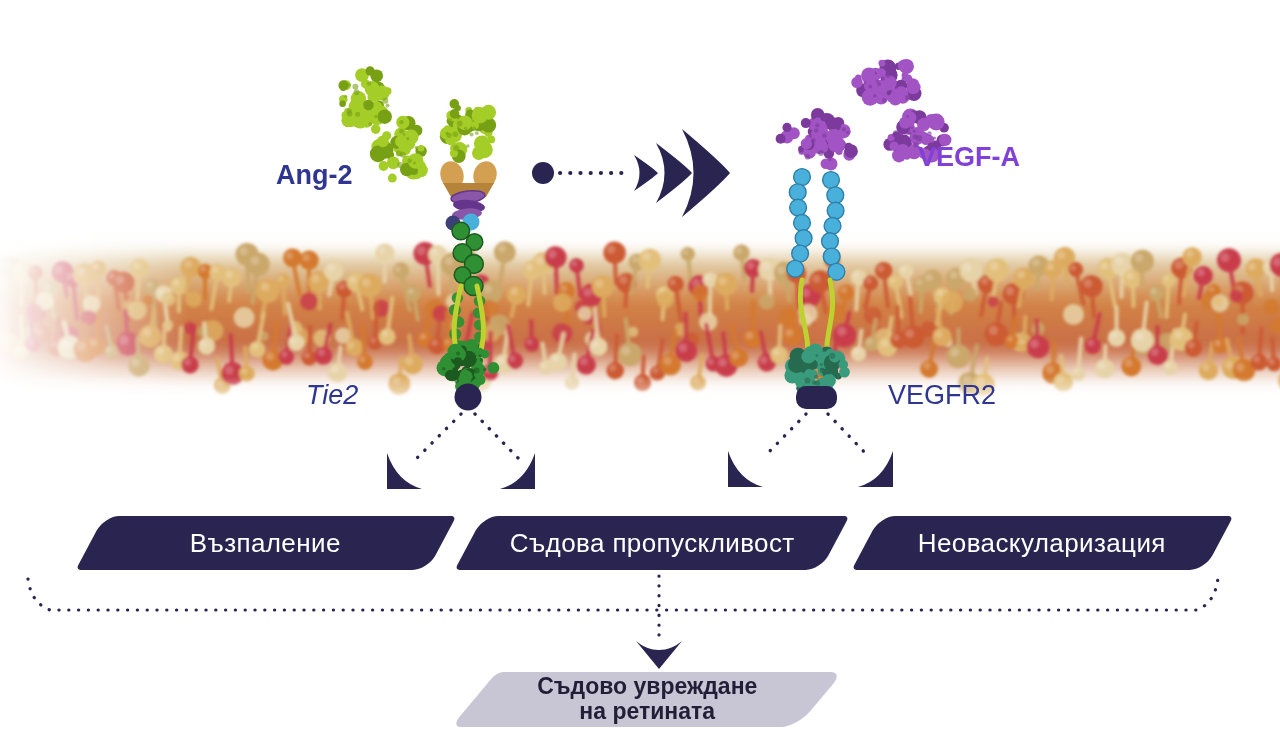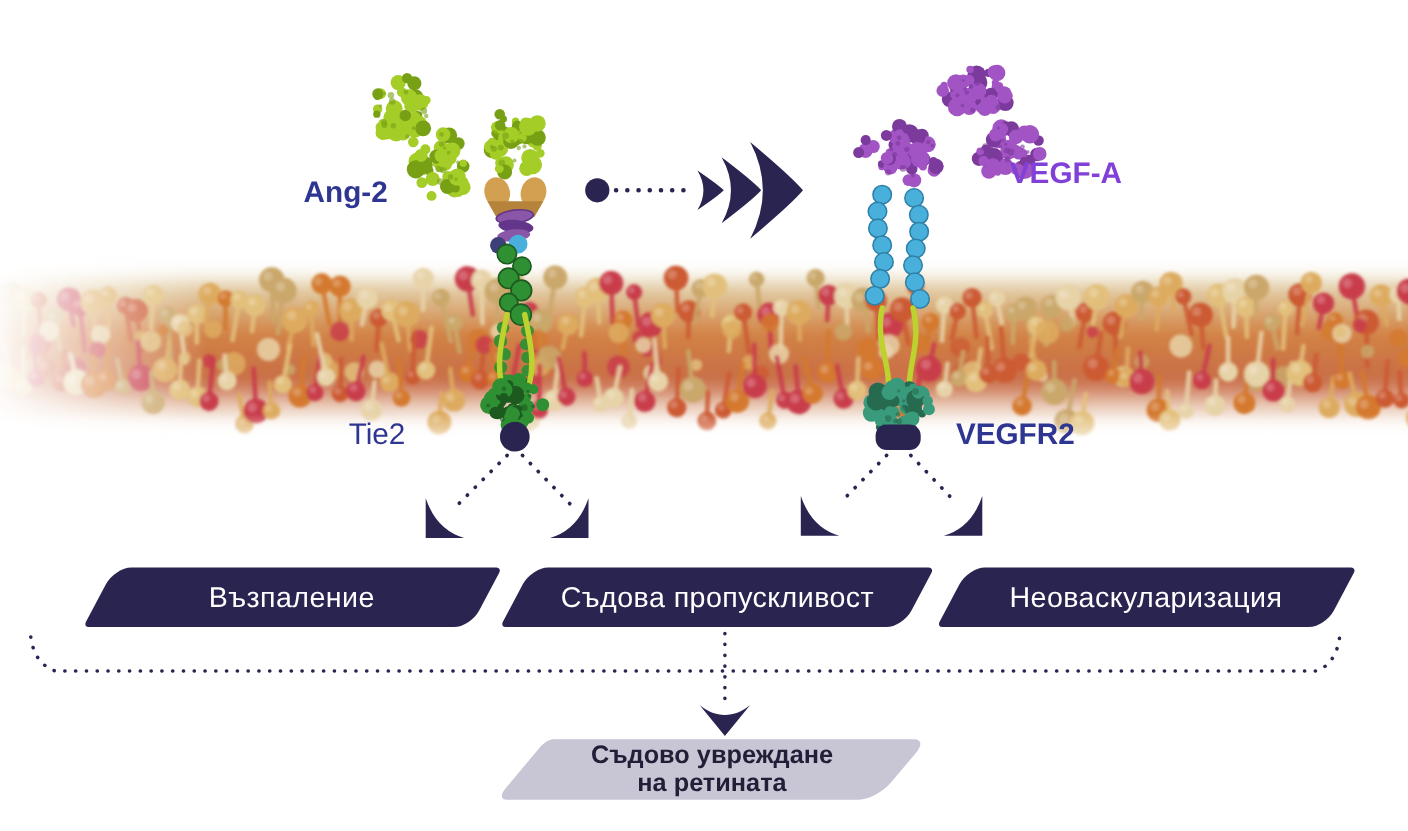--- a/index.html
+++ b/index.html
@@ -1650,22 +1650,22 @@
 
     <g>
       <path d="M28,579 Q31,603 50,610 L1197,610 Q1215,603 1218,578" stroke="var(--navy)" stroke-width="3.2" stroke-dasharray="0.2 9.6" stroke-linecap="round" fill="none"></path>
       <path d="M659,576 L659,637" stroke="var(--navy)" stroke-width="3.2" stroke-dasharray="0.2 9.6" stroke-linecap="round" fill="none"></path>
       <path d="M636,641 C650,653 668,653 682,641 L659,669 Z" fill="var(--navy)"></path>
     </g>
   </svg>
 
   <div class="mol-label lbl-bold lbl-blue" style="left:276px;top:162px;">Ang-2</div>
   <div class="mol-label lbl-purple" style="left:918px;top:144px;">VEGF-A</div>
-  <div class="mol-label lbl-blue" style="left:317px;top:382px;">Tie2</div>
-  <div class="mol-label lbl-blue" style="left:869px;top:382px;font-weight:bold;">VEGFR2</div>
+  <div class="mol-label lbl-blue" style="left:306px;top:382px;font-style:italic;">Tie2</div>
+  <div class="mol-label lbl-blue" style="left:888px;top:382px;">VEGFR2</div>
 
   <div class="banner" style="left:90px;width:352px;">
     <span>Възпаление</span>
   </div>
   <div class="banner" style="left:469px;width:366px;">
     <span>Съдова пропускливост</span>
   </div>
   <div class="banner" style="left:866px;width:353px;">
     <span>Неоваскуларизация</span>
   </div>

